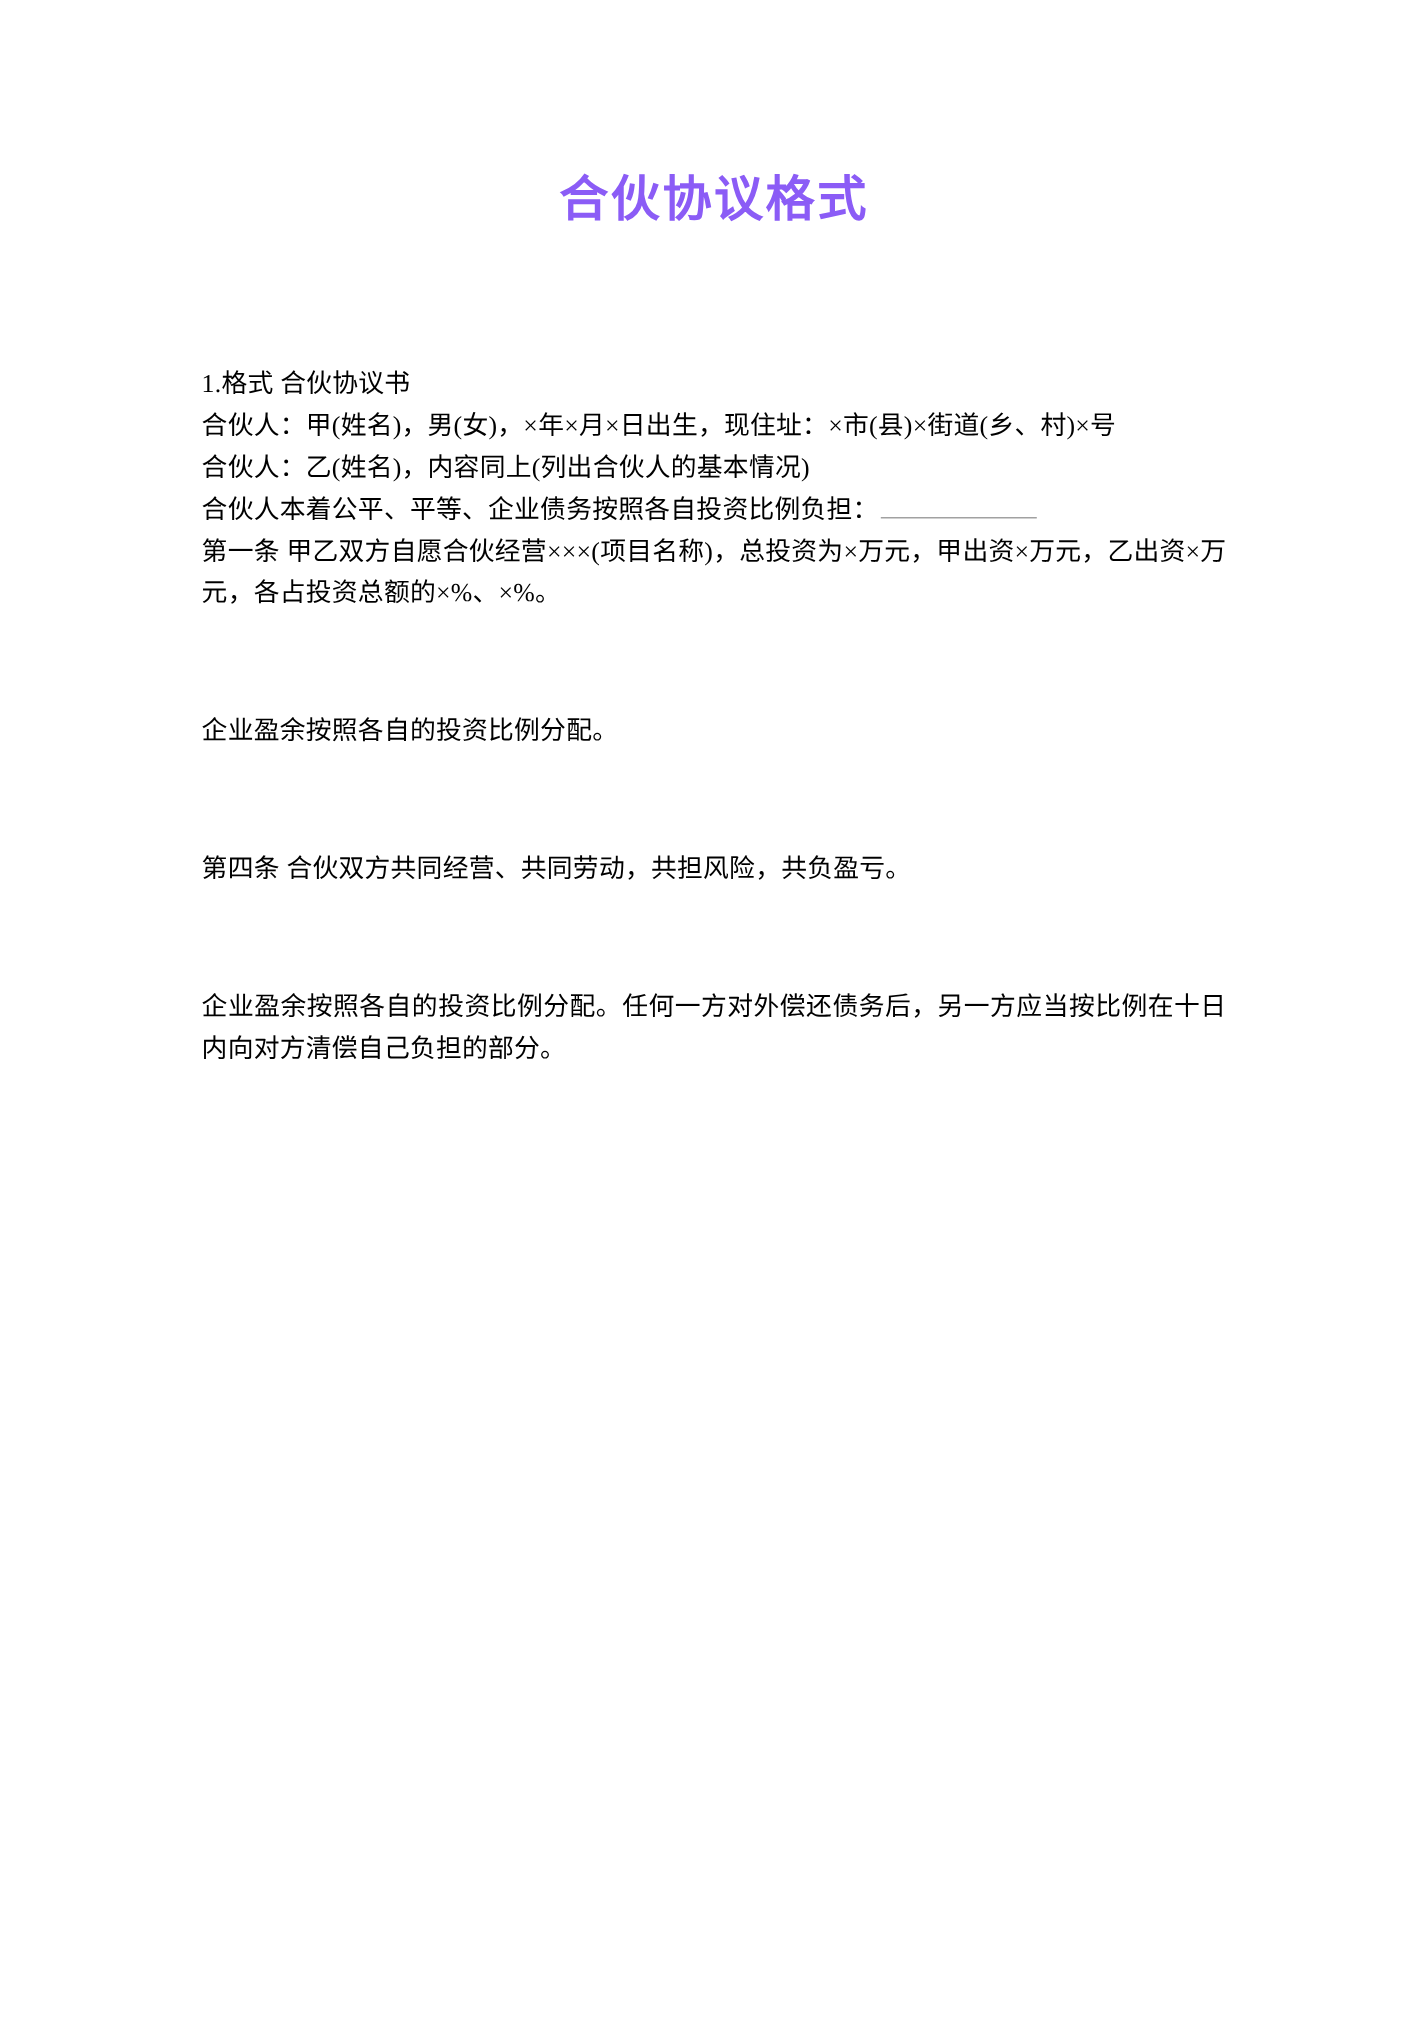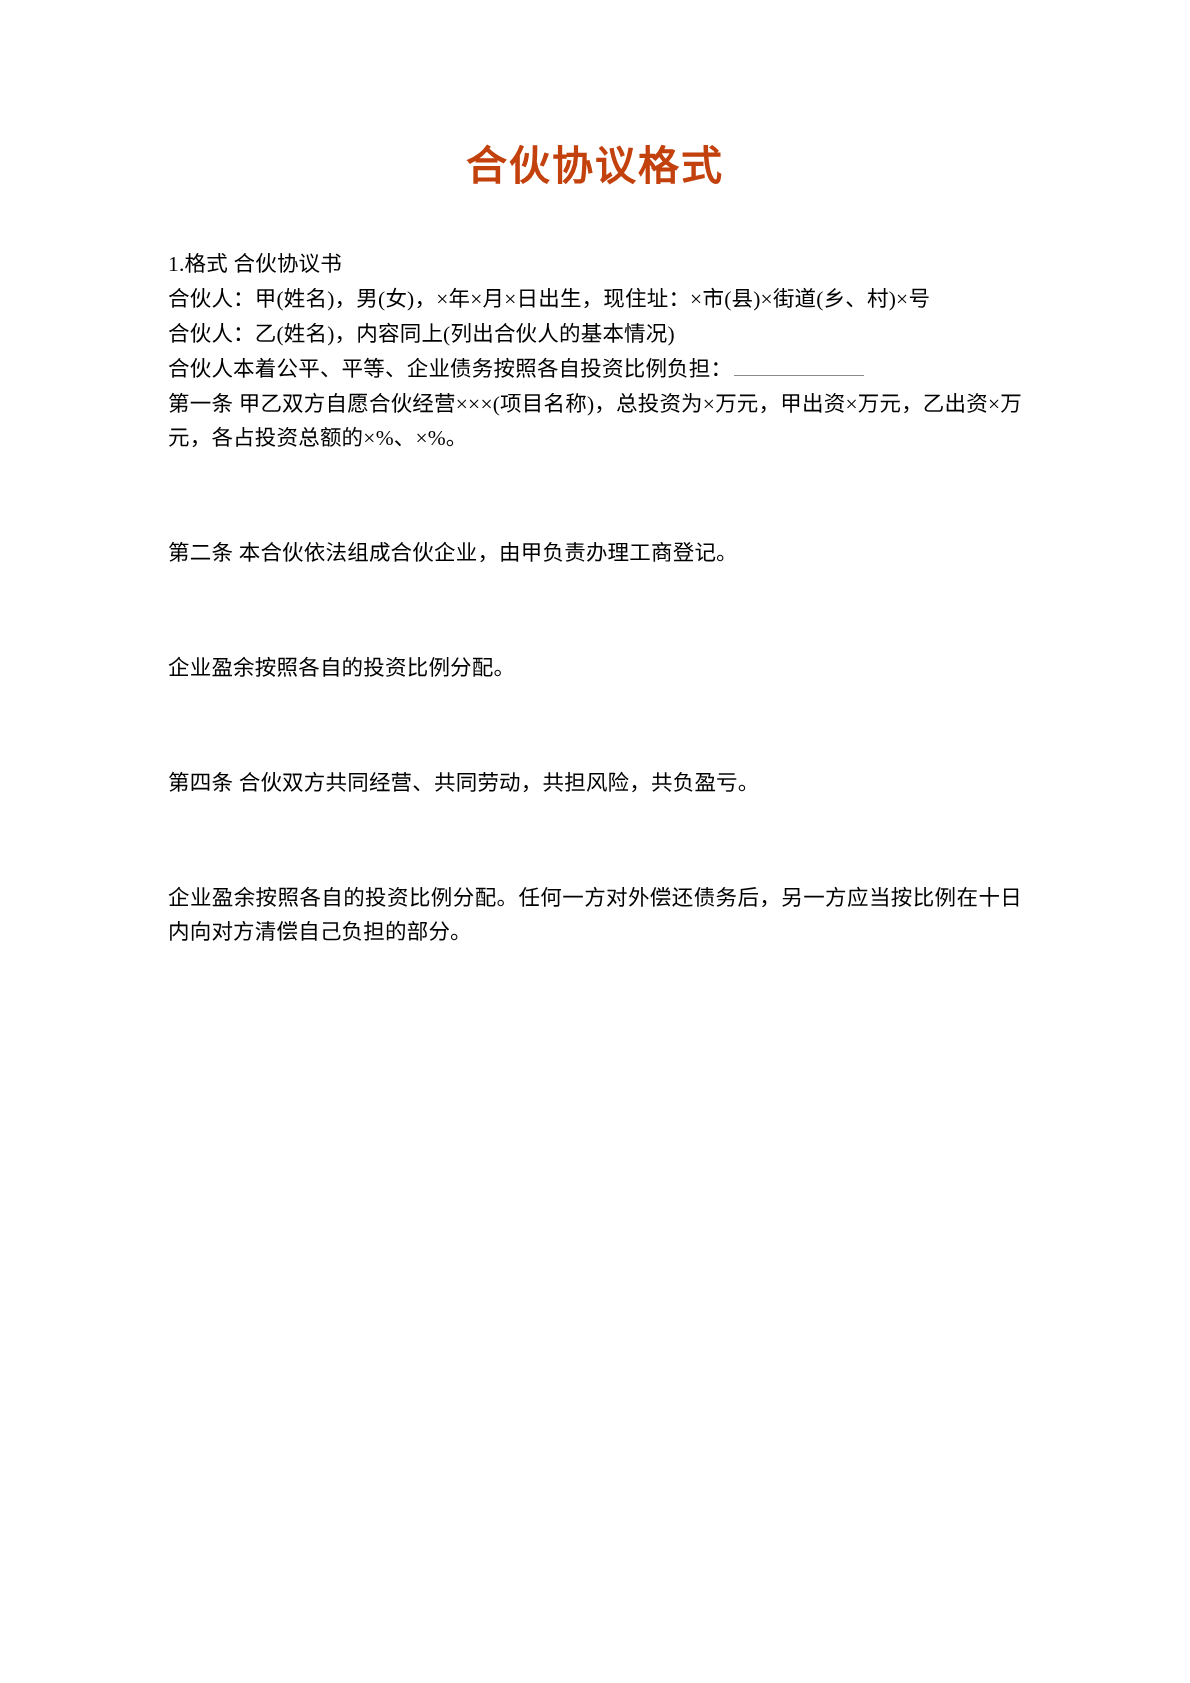--- a/index.html
+++ b/index.html
@@ -29,34 +29,34 @@
   }
   .doc-title {
     font-family: "DejaVu Sans", "Liberation Sans", sans-serif;
     font-weight: bold;
     font-size: 41px;
     line-height: 1.2;
     text-align: center;
     letter-spacing: 2px;
     margin: 0;
     padding-top: 142px;
-    color: #c2410c;
+    color: #8b5cf6;
   }
   .para {
     font-family: "Liberation Serif", "DejaVu Serif", serif;
     font-size: 21.5px;
     line-height: 1.62;
     text-align: justify;
     text-justify: inter-ideograph;
     color: #000000;
     margin: 0;
     letter-spacing: 0.2px;
   }
   
-  .gap-first { margin-top: 56px; }
+  .gap-first { margin-top: 112px; }
   .gap { }
   .gap-sm { margin-top: 80px; }
   .blank-line {
     display: inline-block;
     width: 130px;
     border-bottom: 1px solid #8a8a8a;
     vertical-align: baseline;
     height: 0.95em;
     margin-left: 2px;
   }
@@ -72,21 +72,20 @@
     <p class="para gap-first">1.格式  合伙协议书</p>
 
     <p class="para gap">合伙人：甲(姓名)，男(女)，×年×月×日出生，现住址：×市(县)×街道(乡、村)×号</p>
 
     <p class="para gap">合伙人：乙(姓名)，内容同上(列出合伙人的基本情况)</p>
 
     <p class="para gap"><span>合伙人本着公平、平等、企业债务按照各自投资比例负担：</span><span class="blank-line"></span></p>
 
     <p class="para gap">第一条  甲乙双方自愿合伙经营×××(项目名称)，总投资为×万元，甲出资×万元，乙出资×万元，各占投资总额的×%、×%。</p>
 
-    <p class="para gap-sm">第二条  本合伙依法组成合伙企业，由甲负责办理工商登记。</p>
 
 
     <p class="para gap-sm">企业盈余按照各自的投资比例分配。</p>
 
     <p class="para gap-sm">第四条  合伙双方共同经营、共同劳动，共担风险，共负盈亏。</p>
 
     <p class="para gap-sm">企业盈余按照各自的投资比例分配。任何一方对外偿还债务后，另一方应当按比例在十日内向对方清偿自己负担的部分。</p>
 
   </div>
 </div>

